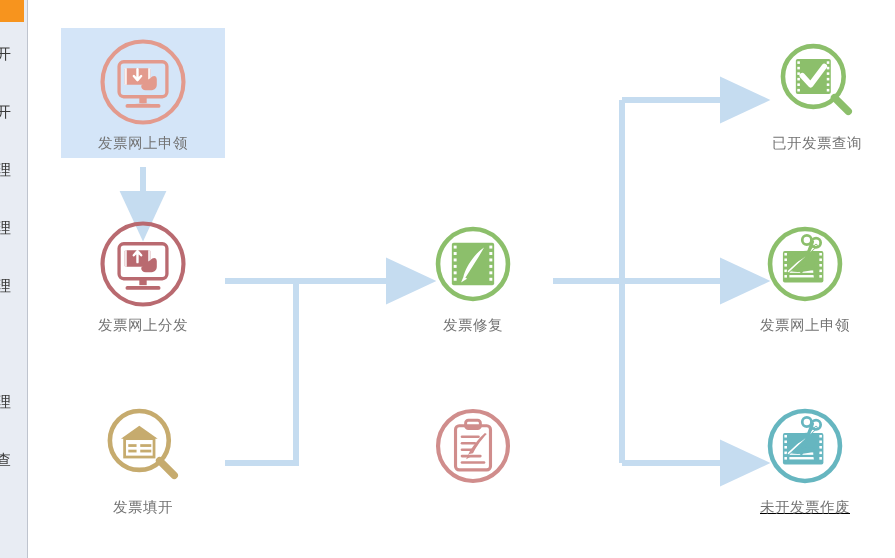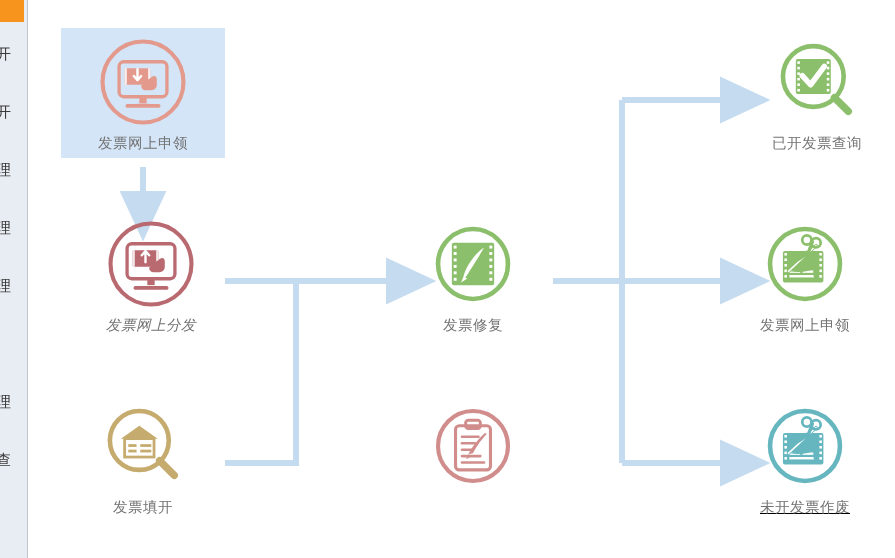--- a/index.html
+++ b/index.html
@@ -145,21 +145,21 @@
       <rect x="55.6" y="35" width="2.4" height="18" fill="#fff" opacity="0.85"></rect>
       <path d="M44,36 L44,47 M40,43.5 L44,48 L48,43.5" stroke="#fff" stroke-width="2.6" fill="none" stroke-linecap="round" stroke-linejoin="round"></path>
       <path d="M58,46 c3,-4 7,-3 7,1 l0,6 c0,4 -3,6 -7,6 l-5,0 c-3,0 -5,-2 -5,-5 l6,-6 z" fill="#e39a8d"></path>
       <rect x="46" y="66" width="8" height="7" fill="#e39a8d"></rect>
       <path d="M32,76 q18,-5 36,0 z" fill="#e39a8d"></path>
       <rect x="31" y="74" width="38" height="4" rx="2" fill="#e39a8d"></rect>
     </svg>
     <div class="node-label">发票网上申领</div>
   </div>
 
-  <div class="node" style="left:40px; top:210px;font-style:italic;">
+  <div class="node" style="left:32px; top:210px;">
     <svg class="node-icon" viewBox="0 0 100 100">
       <circle cx="50" cy="50" r="44" fill="none" stroke="#b96a70" stroke-width="4.5"></circle>
       <rect x="24" y="28" width="52" height="38" rx="5" fill="none" stroke="#b96a70" stroke-width="3.6"></rect>
       <rect x="30" y="35" width="28" height="18" rx="1.5" fill="#b96a70"></rect>
       <rect x="30" y="35" width="2.4" height="18" fill="#fff" opacity="0.85"></rect>
       <rect x="55.6" y="35" width="2.4" height="18" fill="#fff" opacity="0.85"></rect>
       <path d="M44,48 L44,37 M40,40.5 L44,36 L48,40.5" stroke="#fff" stroke-width="2.6" fill="none" stroke-linecap="round" stroke-linejoin="round"></path>
       <path d="M58,46 c3,-4 7,-3 7,1 l0,6 c0,4 -3,6 -7,6 l-5,0 c-3,0 -5,-2 -5,-5 l6,-6 z" fill="#b96a70"></path>
       <rect x="46" y="66" width="8" height="7" fill="#b96a70"></rect>
       <rect x="31" y="74" width="38" height="4" rx="2" fill="#b96a70"></rect>

